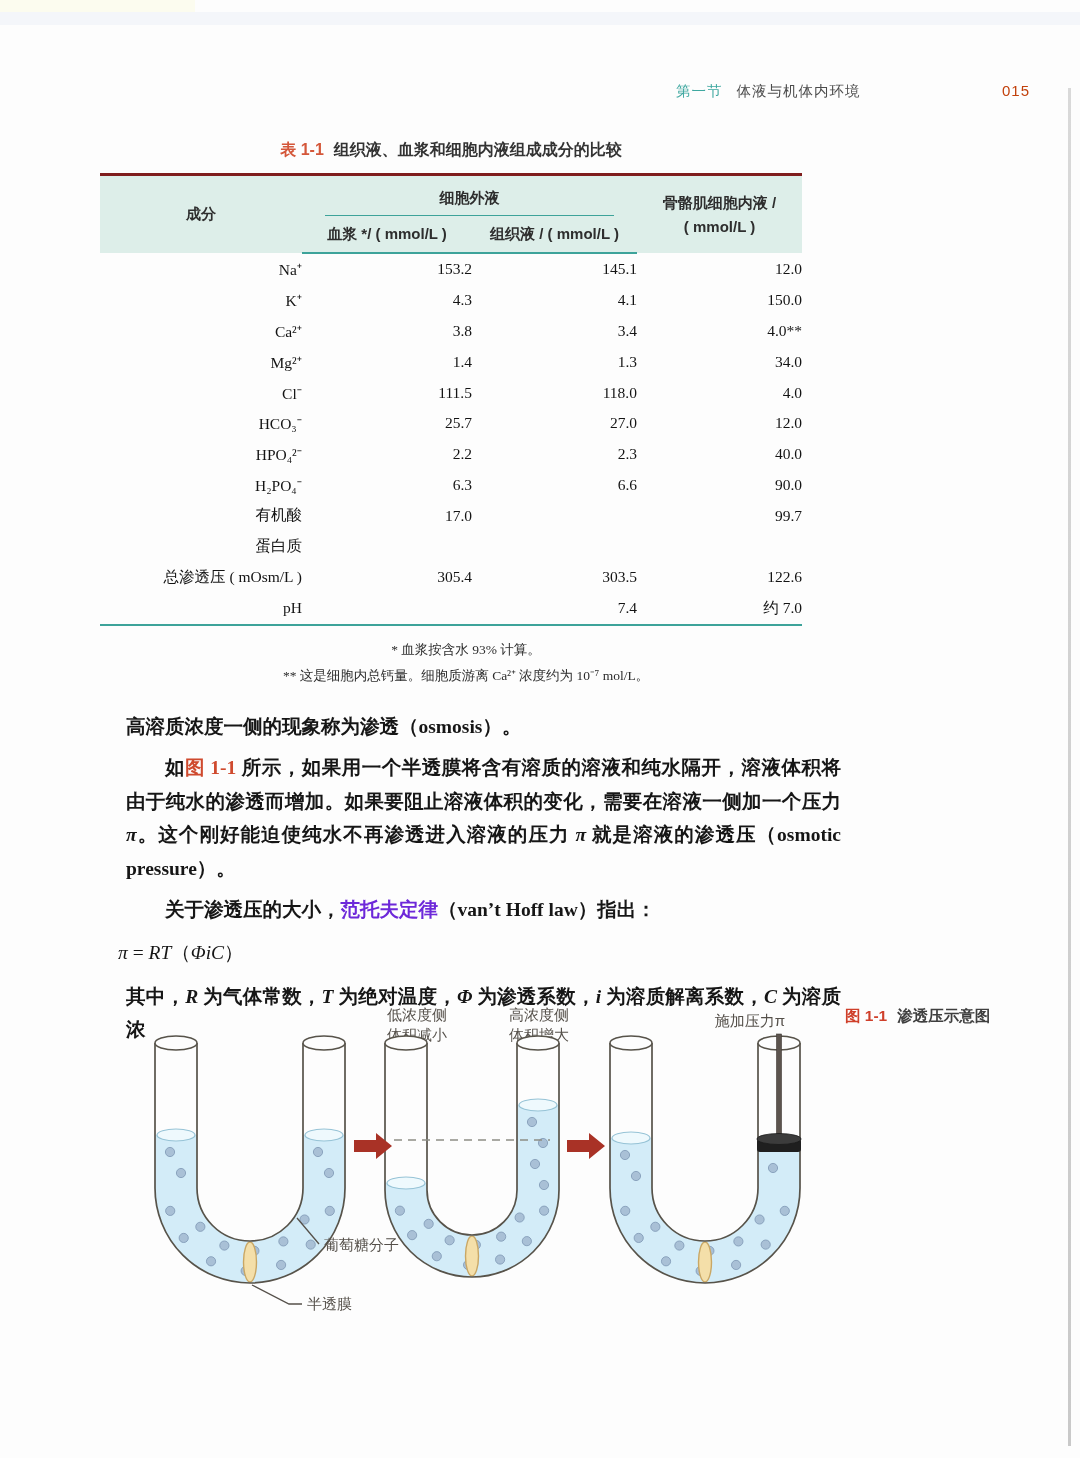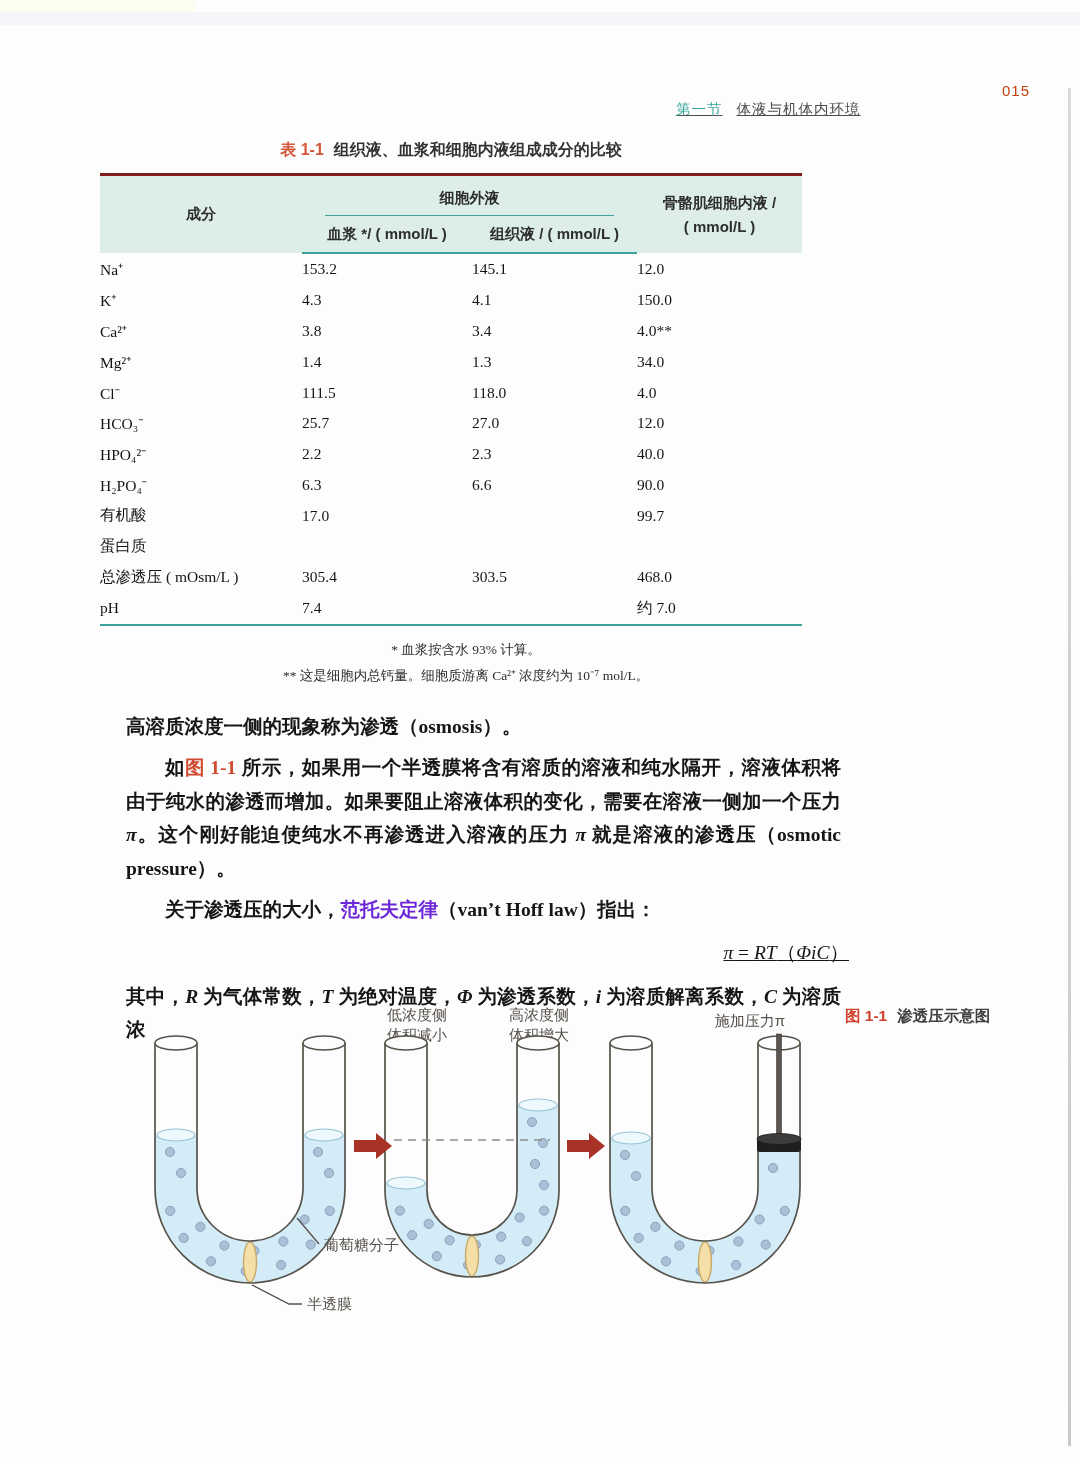--- a/index.html
+++ b/index.html
@@ -6,22 +6,22 @@
   .page{position:relative;width:1080px;height:1458px;margin:0 auto;background:#fdfdfd;
         font-family:"Liberation Serif",serif;color:#1c1c1c;overflow:hidden;}
 
   
   .top-ivory{position:absolute;left:0;top:0;width:195px;height:12px;background:#fcfcef;}
   .top-band{position:absolute;left:0;top:12px;width:1080px;height:13px;background:#f4f6fa;}
   .right-edge{position:absolute;left:1068px;top:88px;width:3px;height:1358px;
               background:linear-gradient(to bottom,#d9d9d9,#c9c9c9);}
 
   
-  .running-head{position:absolute;left:676px;top:100px;font-family:"Liberation Sans",sans-serif;
-                font-size:14.5px;letter-spacing:1px;color:#4c4c4c;text-decoration:underline;}
+  .running-head{position:absolute;left:676px;top:82px;font-family:"Liberation Sans",sans-serif;
+                font-size:14.5px;letter-spacing:1px;color:#4c4c4c;}
   .running-head .sec{color:#3fa8a0;margin-right:14px;}
   .page-num{position:absolute;left:1002px;top:82px;font-family:"Liberation Sans",sans-serif;
             font-size:15px;color:#c2410c;letter-spacing:1px;}
 
   
   .table-block{position:absolute;left:100px;top:140px;width:702px;}
   .tbl-title{text-align:center;font-family:"Liberation Sans",sans-serif;font-weight:bold;
              font-size:16px;color:#333;margin:0 0 12px 0;}
   .tbl-title .ref{color:#d4573a;margin-right:10px;}
   table.tbl{border-collapse:collapse;width:702px;font-size:15.5px;}
@@ -29,31 +29,31 @@
   table.tbl thead tr:first-child th{border-top:3px solid #7f1d1d;}
   table.tbl thead tr:last-child th{border-bottom:2px solid #3da39a;}
   table.tbl th{font-family:"Liberation Sans",sans-serif;font-weight:bold;font-size:15px;
                color:#2e2e2e;text-align:center;padding:0;}
   th.th-comp{vertical-align:middle;}
   th.th-group{height:40px;vertical-align:bottom;}
   th.th-group .group-label{display:inline-block;width:86%;padding-bottom:7px;
                            border-bottom:1.5px solid #3da39a;}
   th.th-sub{height:36px;vertical-align:middle;font-weight:bold;}
   th.th-intra{vertical-align:middle;line-height:24px;}
-  table.tbl tbody td{height:30.8px;text-align:left;padding:0;color:#141414;}
+  table.tbl tbody td{height:30.8px;text-align:right;padding:0;color:#141414;}
   table.tbl tbody tr:last-child td{border-bottom:2.5px solid #3da39a;}
   .footnotes{margin-top:11px;padding-left:30px;font-size:13.5px;line-height:26px;color:#2c2c2c;text-align:center;}
   .footnotes div{margin:0;}
 
   
   .body-block{position:absolute;left:118px;top:702px;width:731px;font-size:19.5px;
               line-height:33.4px;text-align:justify;color:#161616;}
   .body-block p{margin:8px;font-weight:bold;}
   .body-block p.indent{text-indent:2em;}
-  .body-block .formula{text-align:right;text-indent:0;margin:10px 0;text-decoration:underline;}
+  .body-block .formula{text-align:left;text-indent:0;margin:10px 0;}
   .ref{color:#cf4a2e;}
   .term{color:#6d28d9;}
   .it{font-style:italic;}
 
   
   .figure-svg{position:absolute;left:130px;top:998px;}
   .fig-caption{position:absolute;left:845px;top:1006px;font-family:"Liberation Sans",sans-serif;
                font-weight:bold;font-size:15.5px;color:#3f3f3f;}
   .fig-caption .ref{color:#cf3f2a;margin-right:10px;}
   .fig-label{font-family:"Liberation Sans",sans-serif;font-size:15px;fill:#55504a;}
@@ -157,21 +157,21 @@
           <tr>
             <td>蛋白质</td>
             <td></td>
             <td></td>
             <td></td>
           </tr>
           <tr>
             <td>总渗透压 ( mOsm/L )</td>
             <td>305.4</td>
             <td>303.5</td>
-            <td>468.0</td>
+            <td>122.6</td>
           </tr>
           <tr>
             <td>pH</td>
             <td colspan="2">7.4</td>
             <td>约 7.0</td>
           </tr>
         </tbody>
     </table>
     <div class="footnotes" id="footnotes">
         <div>* 血浆按含水 93% 计算。</div>

